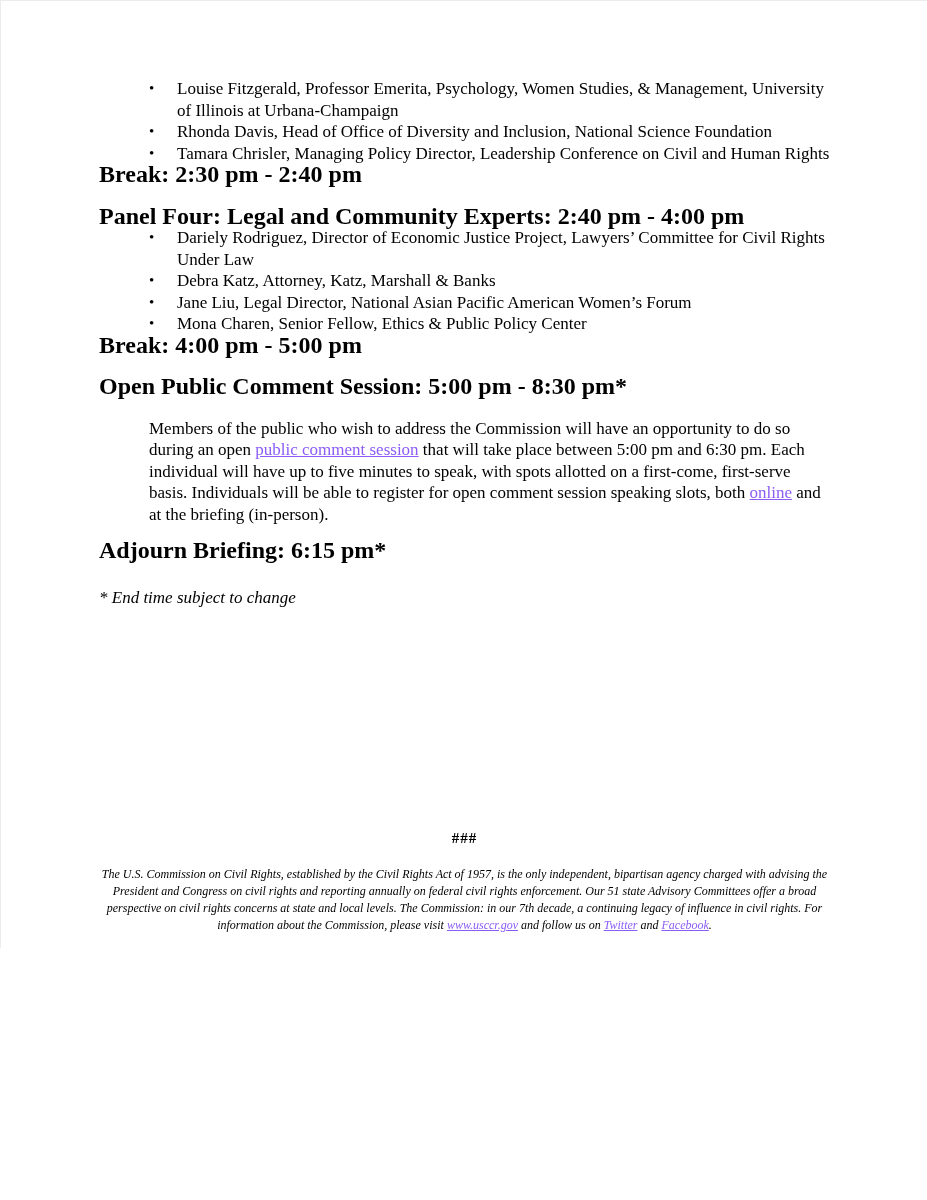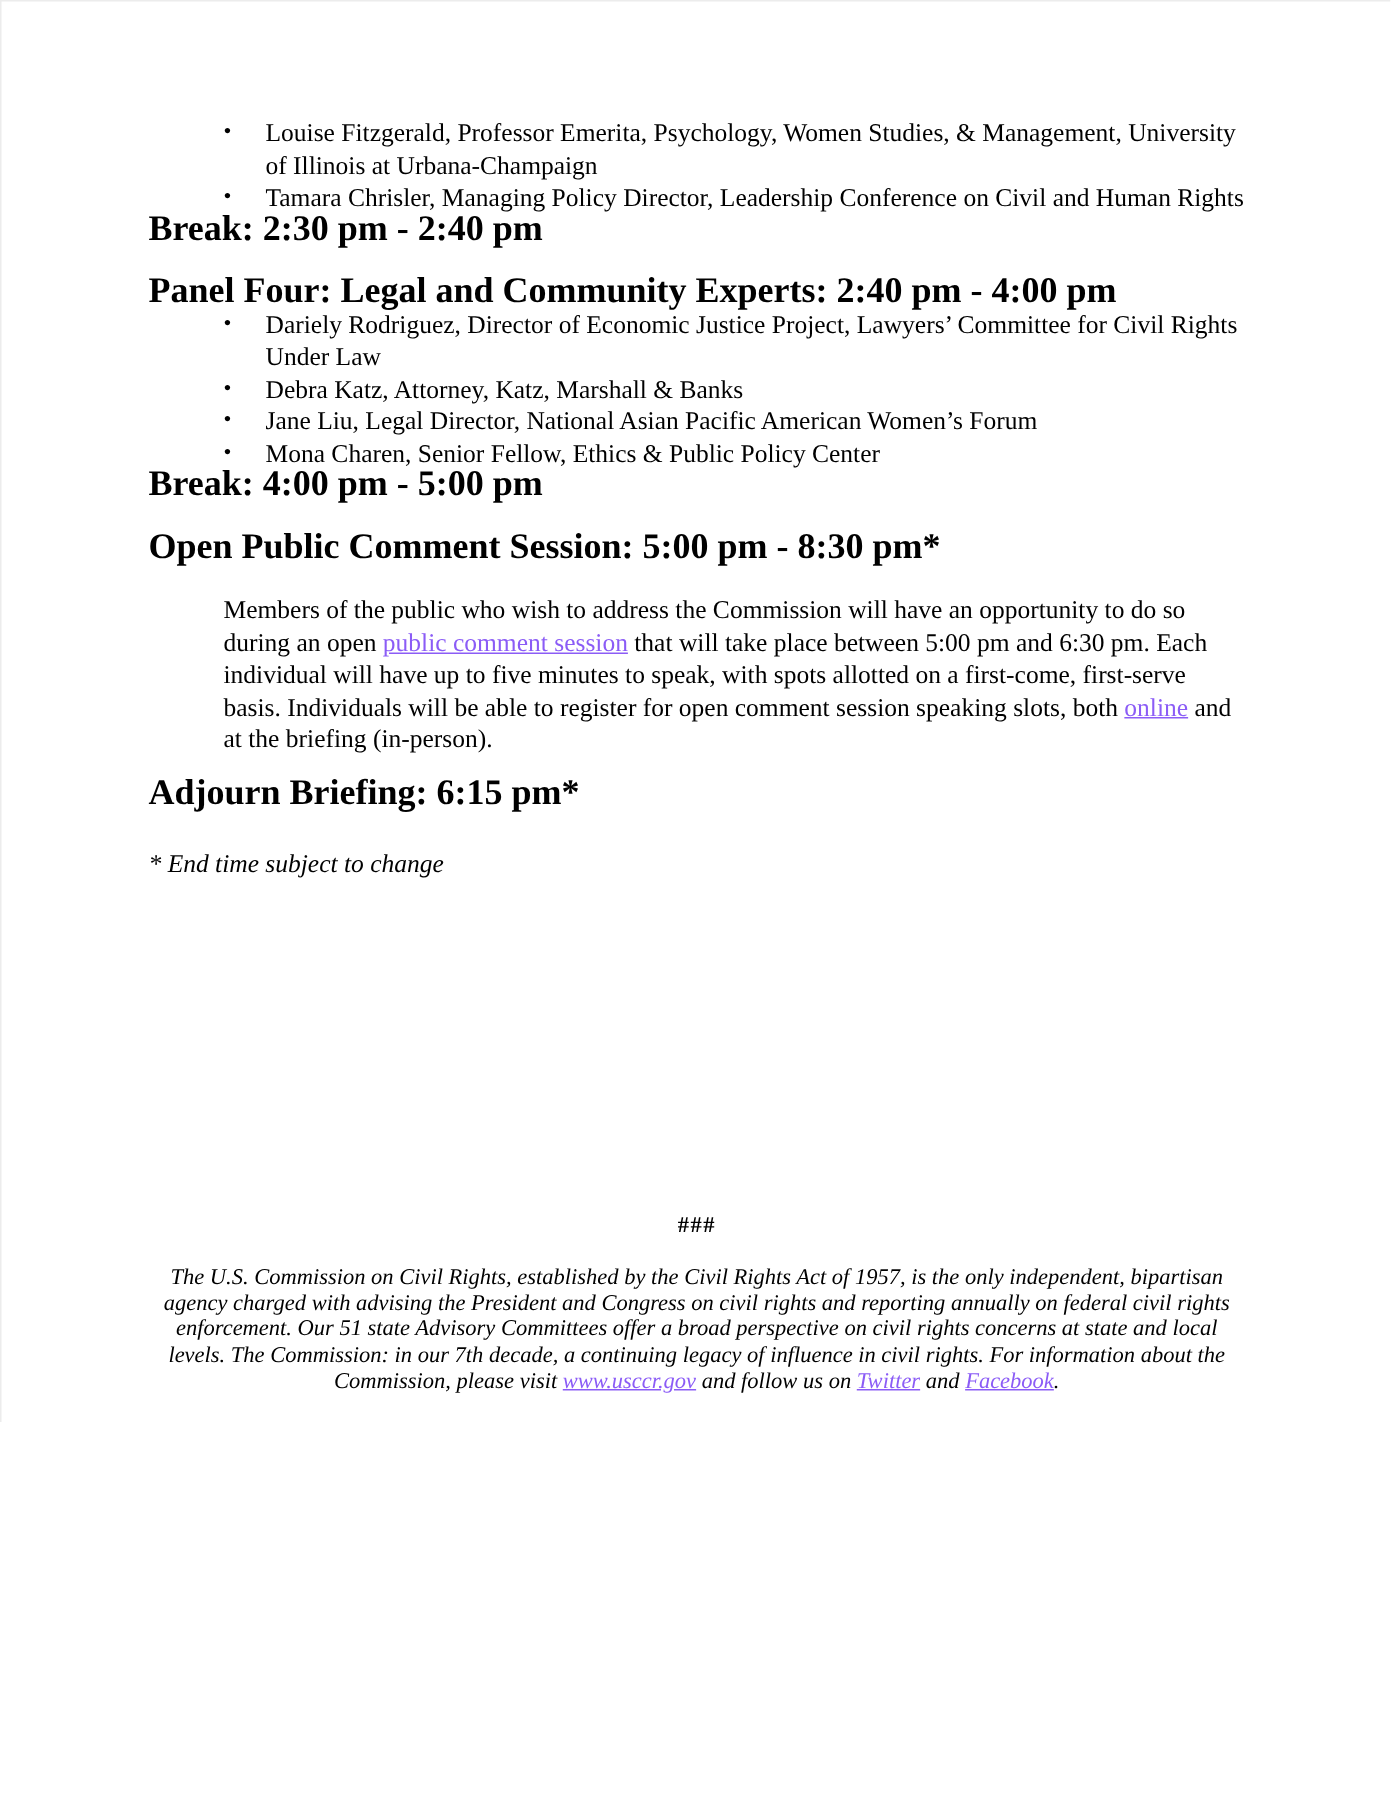--- a/index.html
+++ b/index.html
@@ -62,38 +62,39 @@
   .end-marker {
     text-align: center;
     font-weight: bold;
     font-size: 15px;
     letter-spacing: 1px;
     margin-top: 220px;
     margin-bottom: 16px;
   }
   .about {
     font-style: italic;
-    font-size: 15px;
+    font-size: 12px;
     line-height: 17.2px;
     text-align: center;
     margin-bottom: 53px;
   }
   .page-number {
     text-align: center;
     font-size: 16px;
   }
 </style>
 </head>
 <body>
 
 <div class="page">
   <div class="doc">
 
     <ul class="speakers mb19">
       <li>Louise Fitzgerald, Professor Emerita, Psychology, Women Studies, &amp; Management, University of Illinois at Urbana-Champaign</li>
+      <li>Rhonda Davis, Head of Office of Diversity and Inclusion, National Science Foundation</li>
       <li>Tamara Chrisler, Managing Policy Director, Leadership Conference on Civil and Human Rights</li>
     </ul>
 
     <p class="heading mb20">Break: 2:30 pm - 2:40 pm</p>
 
     <p class="heading mb21">Panel Four: Legal and Community Experts: 2:40 pm - 4:00 pm</p>
 
     <ul class="speakers mb21">
       <li>Dariely Rodriguez, Director of Economic Justice Project, Lawyers’ Committee for Civil Rights Under Law</li>
       <li>Debra Katz, Attorney, Katz, Marshall &amp; Banks</li>

